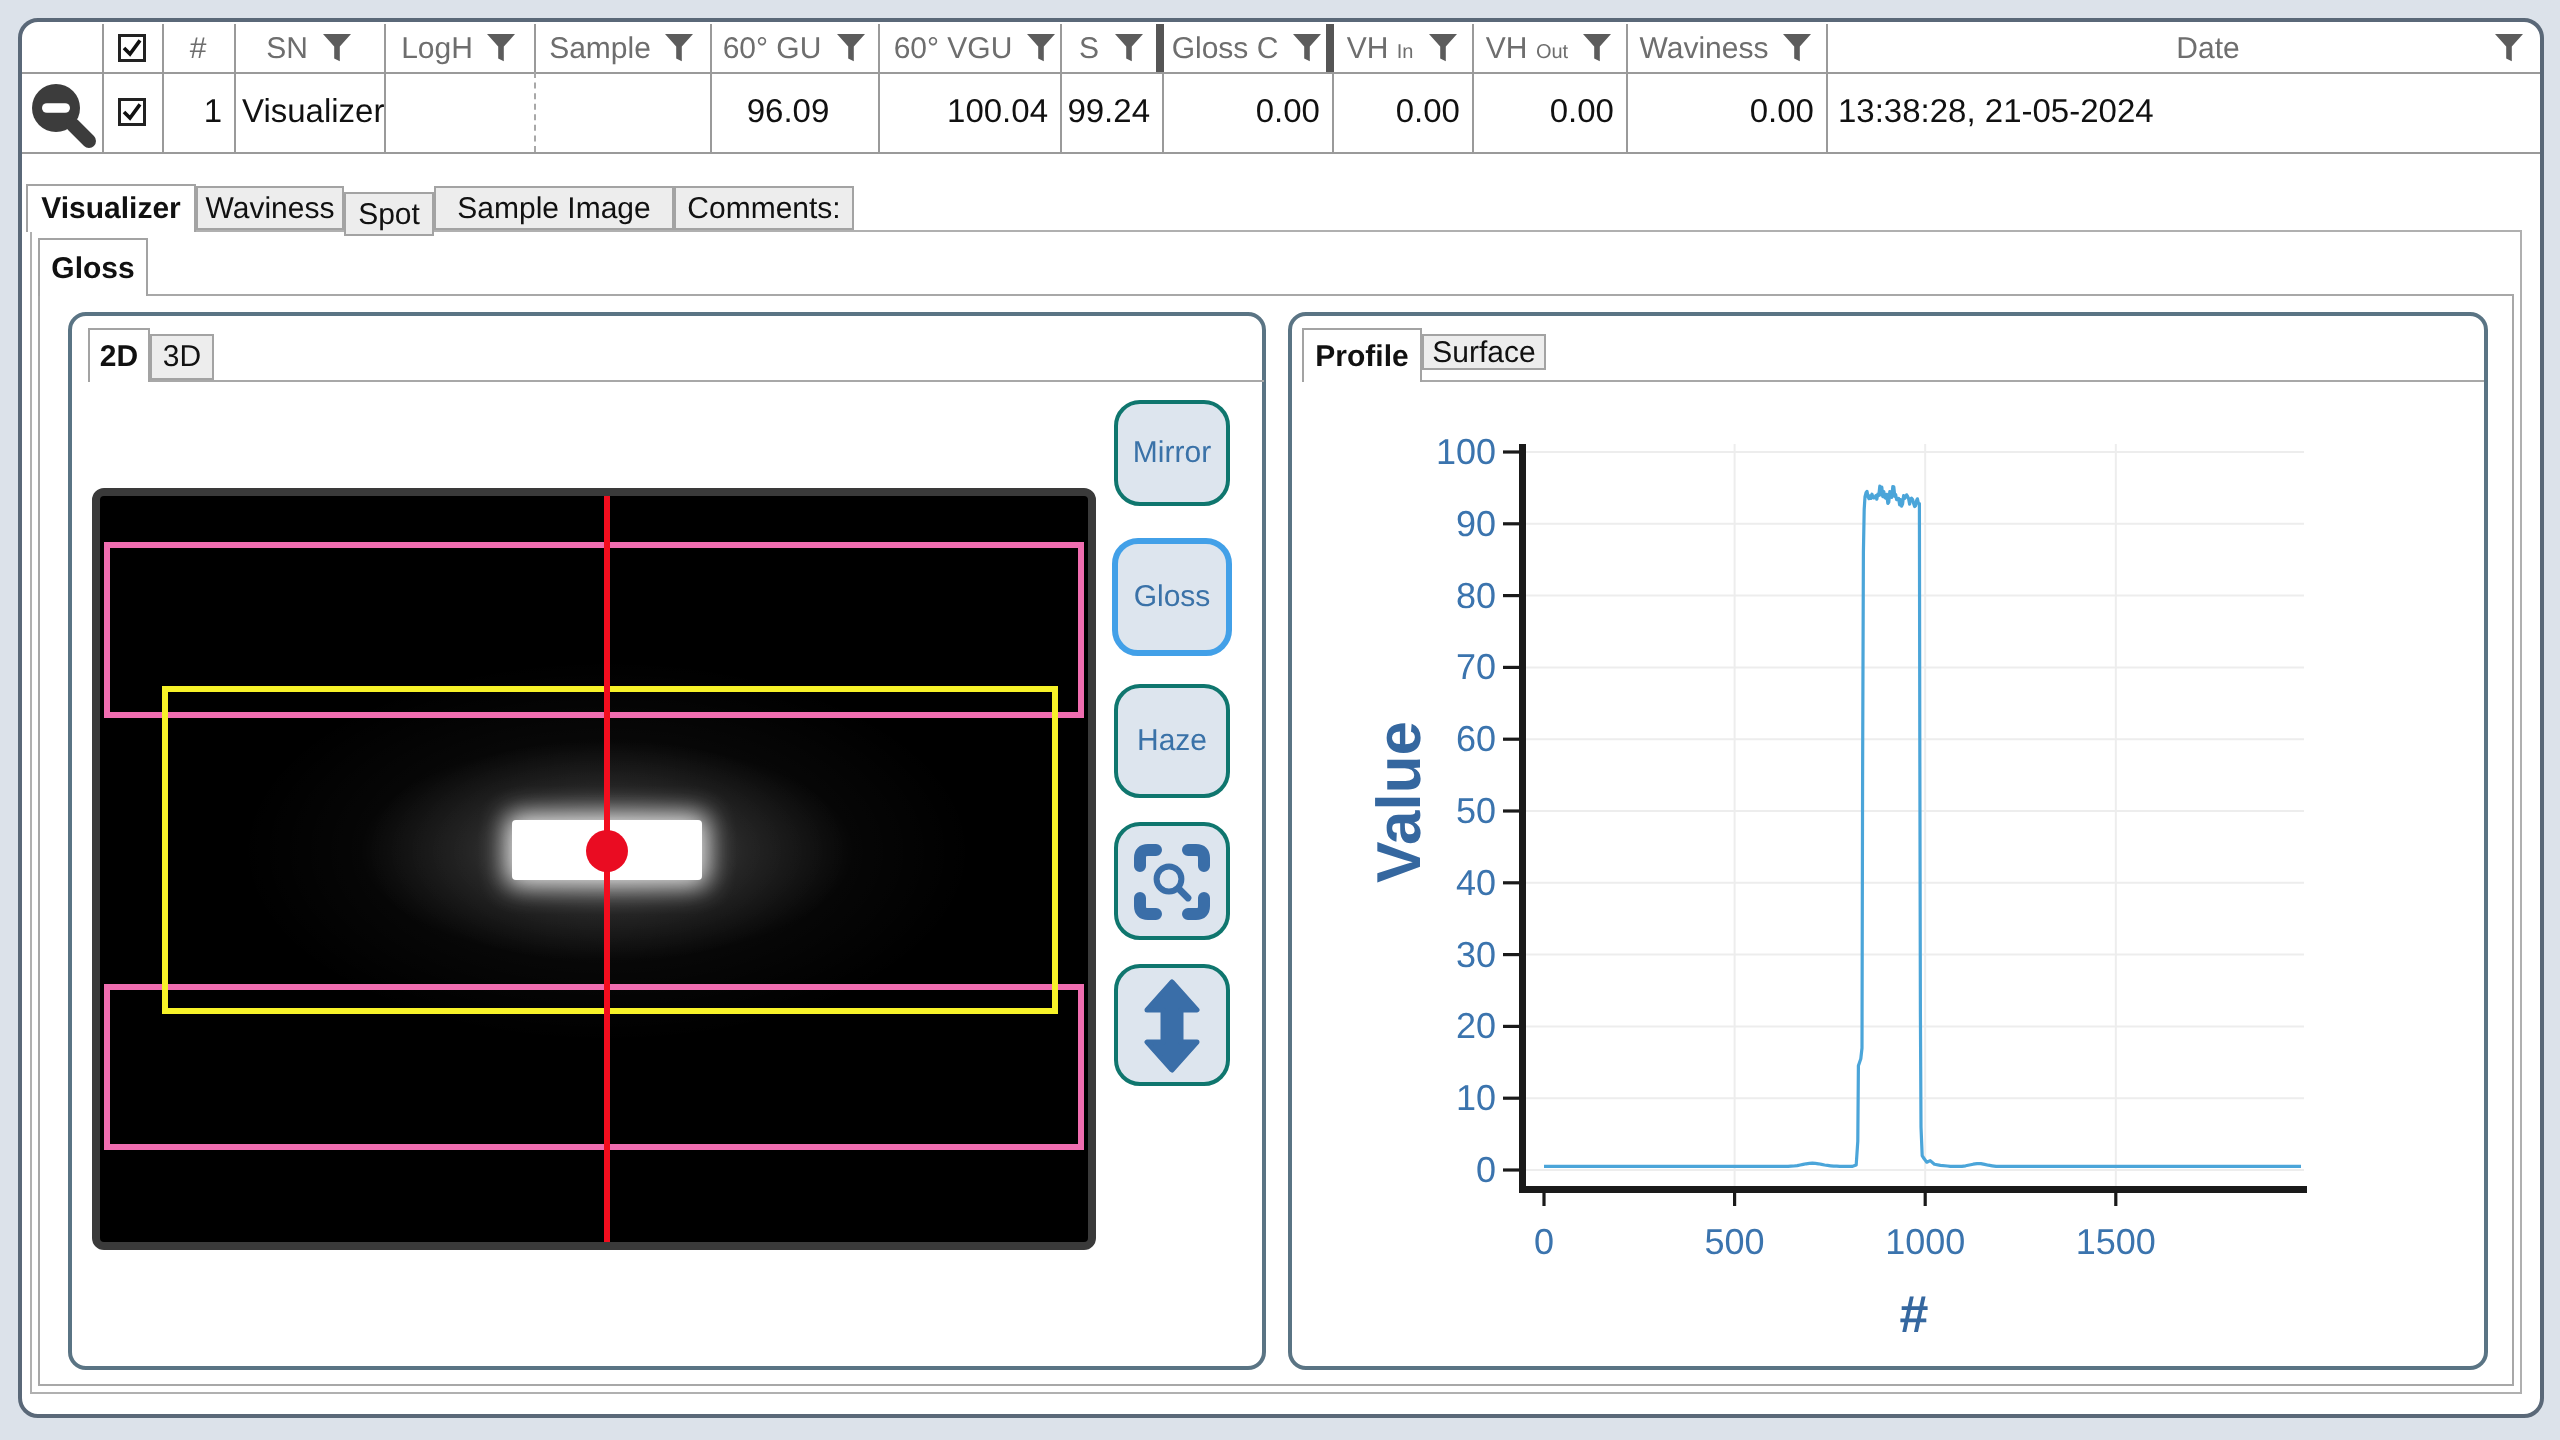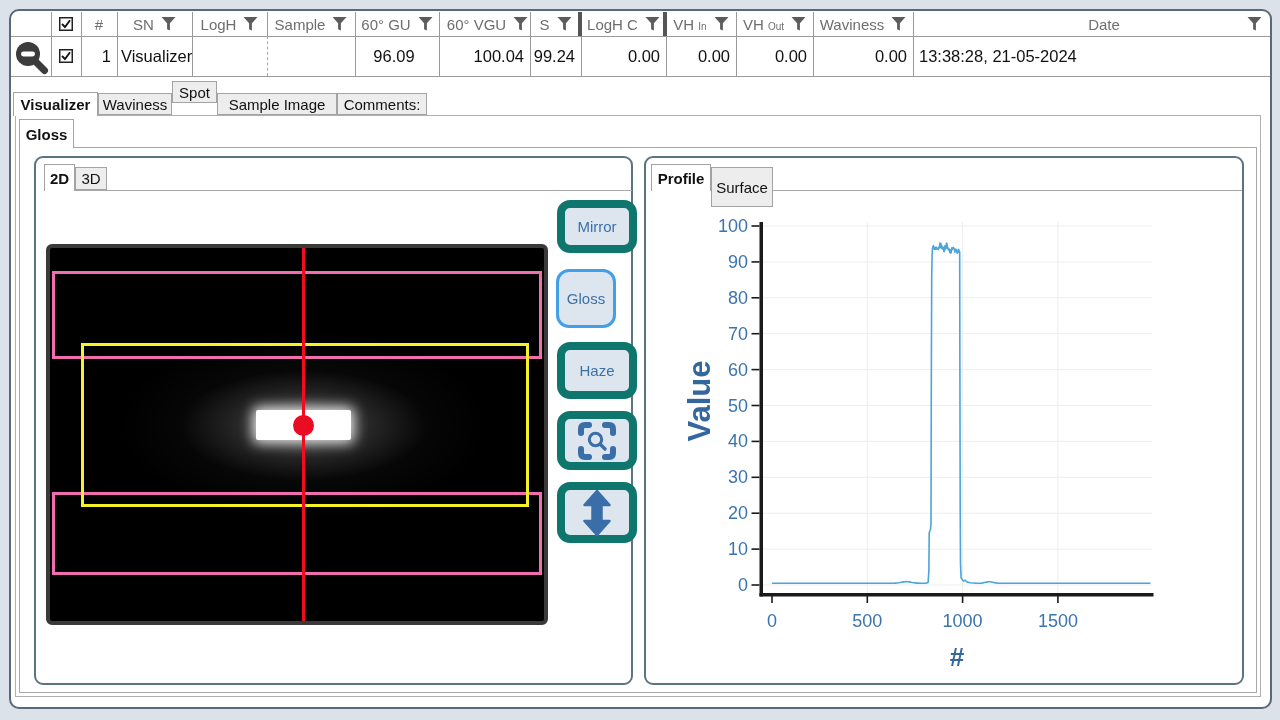--- a/index.html
+++ b/index.html
@@ -4,21 +4,21 @@
 body { width:1280px; height:720px; background:#dce2ea; font-family:"Liberation Sans",sans-serif; position:relative; overflow:hidden; }
 .abs { position:absolute; }
 .win { left:9px; top:9px; width:1263px; height:700px; background:#fff; border:2px solid #5a6878; border-radius:10px; }
 .vline { width:1px; background:#9a9a9a; }
 .hline { height:1px; background:#9a9a9a; }
 .hdrtxt { color:#6e6e6e; font-size:15px; display:flex; align-items:center; justify-content:center; gap:7px; height:24px; top:12px; }
 .dtxt { color:#111; font-size:16.5px; height:40px; line-height:40px; top:36px; text-align:right; }
 .tab { border:1px solid #a3a3a3; background:#ededed; color:#111; font-size:15px; display:flex; align-items:center; justify-content:center; }
 .tabsel { background:#fff; border-bottom:none; z-index:5;font-weight:bold; }
 .gbox { border:2px solid #5a7484; border-radius:9px; background:#fff; }
-.btn { left:557px; width:80px; background:#dde5ee; border:8px solid #0f766e; border-radius:13px; color:#3a72a8; font-size:15px; display:flex; align-items:center; justify-content:center; }
+.btn { left:557px; width:58px; background:#dde5ee; border:2px solid #0f766e; border-radius:13px; color:#3a72a8; font-size:15px; display:flex; align-items:center; justify-content:center; }
 .pinkr { border:3.5px solid #f06db0; }
 .yellr { border:3.5px solid #f7f228; }
 </style></head><body>
 <div class="abs win"></div>
 
 <div class="abs" id="tablezone"></div>
 <div class="abs hline" style="left:11px;top:36px;width:1259px"></div>
 <div class="abs hline" style="left:11px;top:76px;width:1259px"></div>
 <div class="abs vline" style="left:51px;top:12px;height:64px"></div>
 <div class="abs vline" style="left:81px;top:12px;height:64px"></div>
@@ -73,21 +73,21 @@
       <path d="M0.5 0 H14.5 L8.9 6.3 V13.6 L6.1 12.2 V6.3 Z" fill="#5c5c5c"></path>
     </svg>
   </div>
 <div class="abs hdrtxt" style="left:530px;width:51px">
     <span>S</span>
     <svg width="15" height="14" viewBox="0 0 15 14">
       <path d="M0.5 0 H14.5 L8.9 6.3 V13.6 L6.1 12.2 V6.3 Z" fill="#5c5c5c"></path>
     </svg>
   </div>
 <div class="abs hdrtxt" style="left:581px;width:85px">
-    <span>LogH C</span>
+    <span>Gloss C</span>
     <svg width="15" height="14" viewBox="0 0 15 14">
       <path d="M0.5 0 H14.5 L8.9 6.3 V13.6 L6.1 12.2 V6.3 Z" fill="#5c5c5c"></path>
     </svg>
   </div>
 <div class="abs hdrtxt" style="left:666px;width:70px">
     <span>VH <span style="font-size:10px">In</span></span>
     <svg width="15" height="14" viewBox="0 0 15 14">
       <path d="M0.5 0 H14.5 L8.9 6.3 V13.6 L6.1 12.2 V6.3 Z" fill="#5c5c5c"></path>
     </svg>
   </div>
@@ -122,21 +122,21 @@
 <div class="abs dtxt" style="left:439px;width:91px;text-align:right;padding-right:6px;">100.04</div>
 <div class="abs dtxt" style="left:530px;width:51px;text-align:right;padding-right:6px;">99.24</div>
 <div class="abs dtxt" style="left:581px;width:85px;text-align:right;padding-right:6px;">0.00</div>
 <div class="abs dtxt" style="left:666px;width:70px;text-align:right;padding-right:6px;">0.00</div>
 <div class="abs dtxt" style="left:736px;width:77px;text-align:right;padding-right:6px;">0.00</div>
 <div class="abs dtxt" style="left:813px;width:100px;text-align:right;padding-right:6px;">0.00</div>
 <div class="abs dtxt" style="left:913px;width:358px;text-align:left;padding-left:6px;">13:38:28, 21-05-2024</div>
 
 <div class="abs" style="left:15px;top:115px;width:1246px;height:582px;border:1px solid #b0b0b0;background:#fff"></div>
 <div class="abs tab" style="left:98px;top:93px;width:74px;height:22px">Waviness</div>
-<div class="abs tab" style="left:172px;top:81px;width:45px;height:22px">Spot</div>
+<div class="abs tab" style="left:172px;top:96px;width:45px;height:22px">Spot</div>
 <div class="abs tab" style="left:217px;top:93px;width:120px;height:22px">Sample Image</div>
 <div class="abs tab" style="left:337px;top:93px;width:90px;height:22px">Comments:</div>
 <div class="abs tab tabsel" style="left:13px;top:92px;width:85px;height:24px">Visualizer</div>
 
 <div class="abs" style="left:19px;top:147px;width:1238px;height:546px;border:1px solid #a8a8a8;background:#fff"></div>
 <div class="abs tab tabsel" style="left:19px;top:119px;width:55px;height:29px">Gloss</div>
 
 <div class="abs gbox" style="left:34px;top:156px;width:599px;height:529px"></div>
 <div class="abs hline" style="left:44px;top:190px;width:588px;background:#a8a8a8"></div>
 <div class="abs tab" style="left:75px;top:167px;width:32px;height:23px">3D</div>
@@ -168,21 +168,21 @@
 </svg>
   </div>
 <div class="abs btn" style="top:482px;height:61px">
     <svg width="38" height="48" viewBox="0 0 38 48">
 <path d="M19 2 L31.5 16 H23.5 V32 H31.5 L19 46 L6.5 32 H14.5 V16 H6.5 Z" fill="#3a6ea8" stroke="#3a6ea8" stroke-width="2.5" stroke-linejoin="round"></path>
 </svg>
   </div>
 
 <div class="abs gbox" style="left:644px;top:156px;width:600px;height:529px"></div>
 <div class="abs hline" style="left:652px;top:190px;width:590px;background:#a8a8a8"></div>
-<div class="abs tab" style="left:711px;top:167px;width:62px;height:40px">Surface</div>
+<div class="abs tab" style="left:711px;top:167px;width:62px;height:18px">Surface</div>
 <div class="abs tab tabsel" style="left:651px;top:164px;width:60px;height:27px">Profile</div>
 <svg style="position:absolute;left:0;top:0;width:1280px;height:720px" viewBox="0 0 1280 720" font-family="'Liberation Sans',sans-serif">
 <line x1="763" y1="585.0" x2="1152" y2="585.0" stroke="#ededed" stroke-width="1"></line>
     <line x1="763" y1="549.1" x2="1152" y2="549.1" stroke="#ededed" stroke-width="1"></line>
     <line x1="763" y1="513.2" x2="1152" y2="513.2" stroke="#ededed" stroke-width="1"></line>
     <line x1="763" y1="477.3" x2="1152" y2="477.3" stroke="#ededed" stroke-width="1"></line>
     <line x1="763" y1="441.4" x2="1152" y2="441.4" stroke="#ededed" stroke-width="1"></line>
     <line x1="763" y1="405.5" x2="1152" y2="405.5" stroke="#ededed" stroke-width="1"></line>
     <line x1="763" y1="369.6" x2="1152" y2="369.6" stroke="#ededed" stroke-width="1"></line>
     <line x1="763" y1="333.7" x2="1152" y2="333.7" stroke="#ededed" stroke-width="1"></line>

